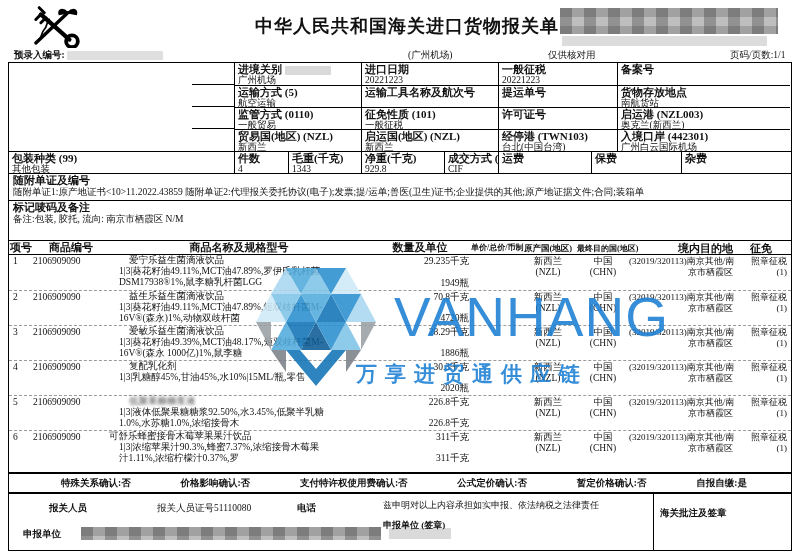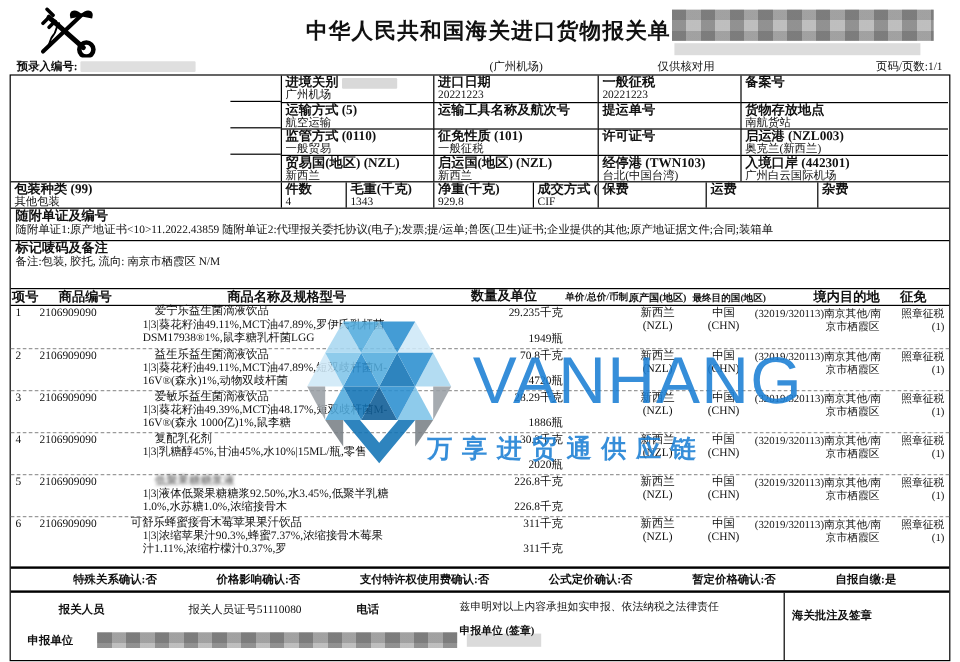--- a/index.html
+++ b/index.html
@@ -218,26 +218,26 @@
           <div class="vl">1343</div>
       </div>
       <div class="cell gw3">
         <div class="lb">净重(千克)</div>
           <div class="vl">929.8</div>
       </div>
       <div class="cell gw4">
         <div class="lb">成交方式 (1)</div>
           <div class="vl">CIF</div>
       </div>
+      <div class="cell gw5">
+        <div class="lb">运费</div>
+          <div class="vl"></div>
+      </div>
       <div class="cell gw6">
         <div class="lb">保费</div>
-          <div class="vl"></div>
-      </div>
-      <div class="cell gw5">
-        <div class="lb">运费</div>
           <div class="vl"></div>
       </div>
       <div class="cell gw7">
         <div class="lb">杂费</div>
           <div class="vl"></div>
       </div>
     </div>
 
     <div class="secrow sec-docs">
       <div class="lb">随附单证及编号</div>

